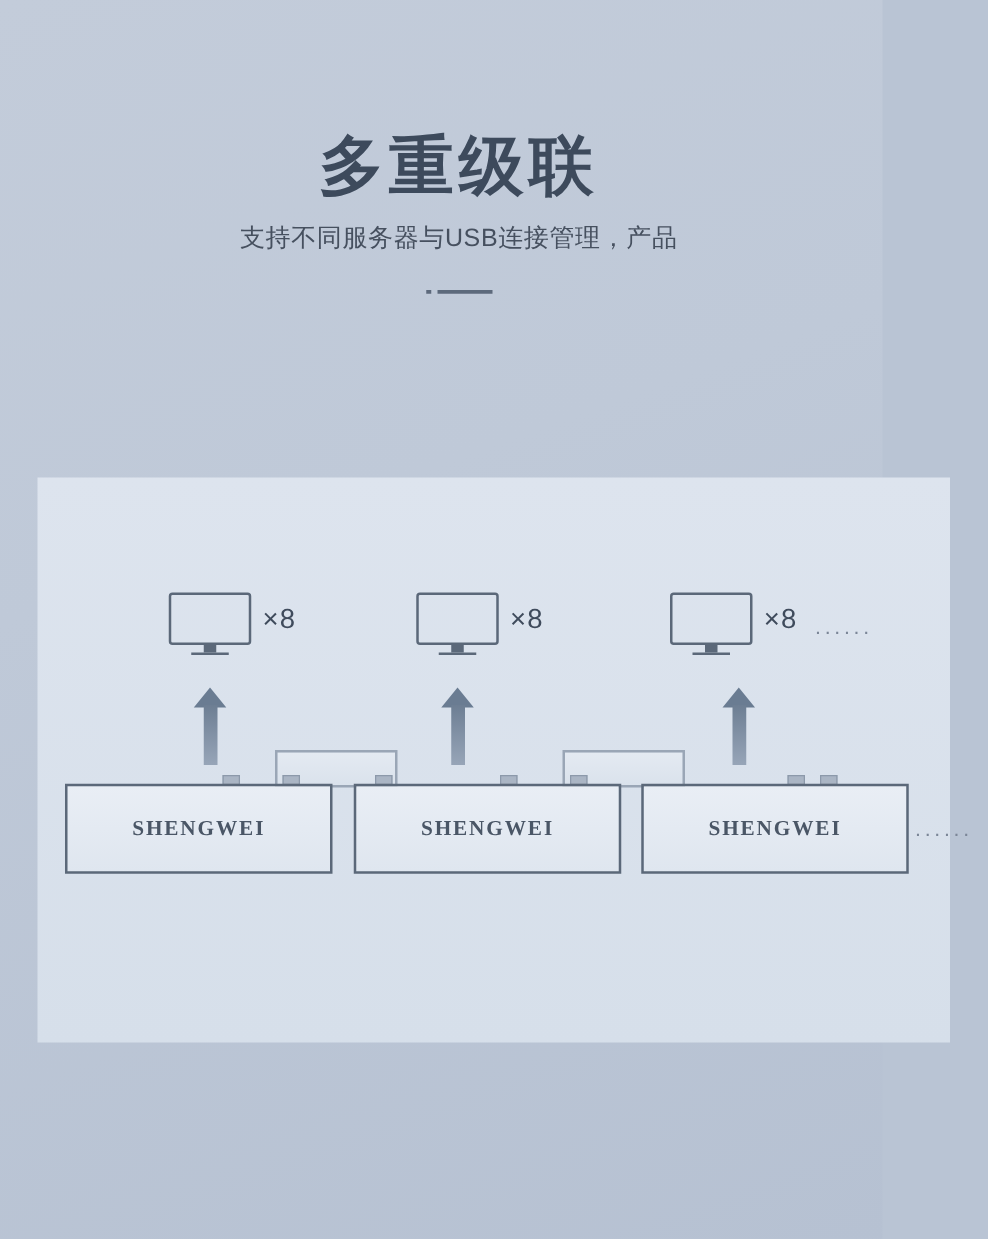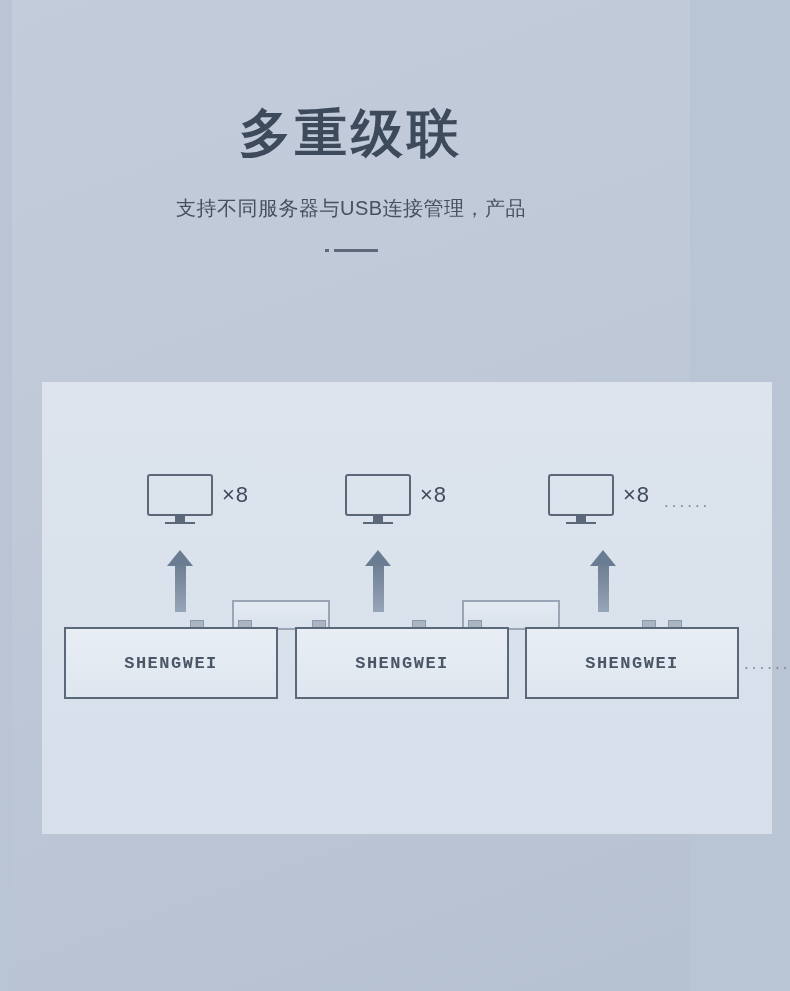--- a/index.html
+++ b/index.html
@@ -9,39 +9,40 @@
   body {
     width: 790px;
     height: 991px;
     background: #b9c4d4;
     font-family: "Liberation Sans", sans-serif;
     overflow: hidden;
     position: relative;
   }
   .page {
     position: absolute;
-    left: 12px; top: 0;
+    left: 0; top: 0;
     width: 678px;
     height: 991px;
     background: linear-gradient(160deg, #c3ccda 0%, #bfc9d8 40%, #b6c1d2 100%);
+    padding-left: 28px;
   }
   .header {
     padding-top: 104px;
     text-align: center;
   }
   .title {
     font-size: 52px;
     font-weight: bold;
     color: #3d4a5c;
     letter-spacing: 4px;
     line-height: 1.15;
     margin: 0;
   }
   .subtitle {
-    margin-top: 26px;
+    margin-top: 9px;
     font-size: 20px;
     color: #46505f;
     line-height: 1.85;
     letter-spacing: 0.5px;
   }
   .divider {
     margin: 22px auto 0 auto;
     width: 68px;
     height: 3px;
     display: flex;
@@ -146,21 +147,21 @@
     background: linear-gradient(180deg, #e9eef5 0%, #dfe6ef 100%);
     display: flex;
     align-items: center;
     justify-content: center;
   }
   .device .brand {
     font-size: 17px;
     letter-spacing: 1.5px;
     font-weight: bold;
     color: #4a5666;
-    font-family: Liberation Mono, monospace;
+    font-family: Liberation Serif, serif;
   }
   .linkbox {
     position: absolute;
     box-sizing: border-box;
     border: 2px solid #9aa6b6;
     background: linear-gradient(180deg, #e4eaf2 0%, #dae2ec 100%);
   }
   .port {
     position: absolute;
     background: #aab5c4;

